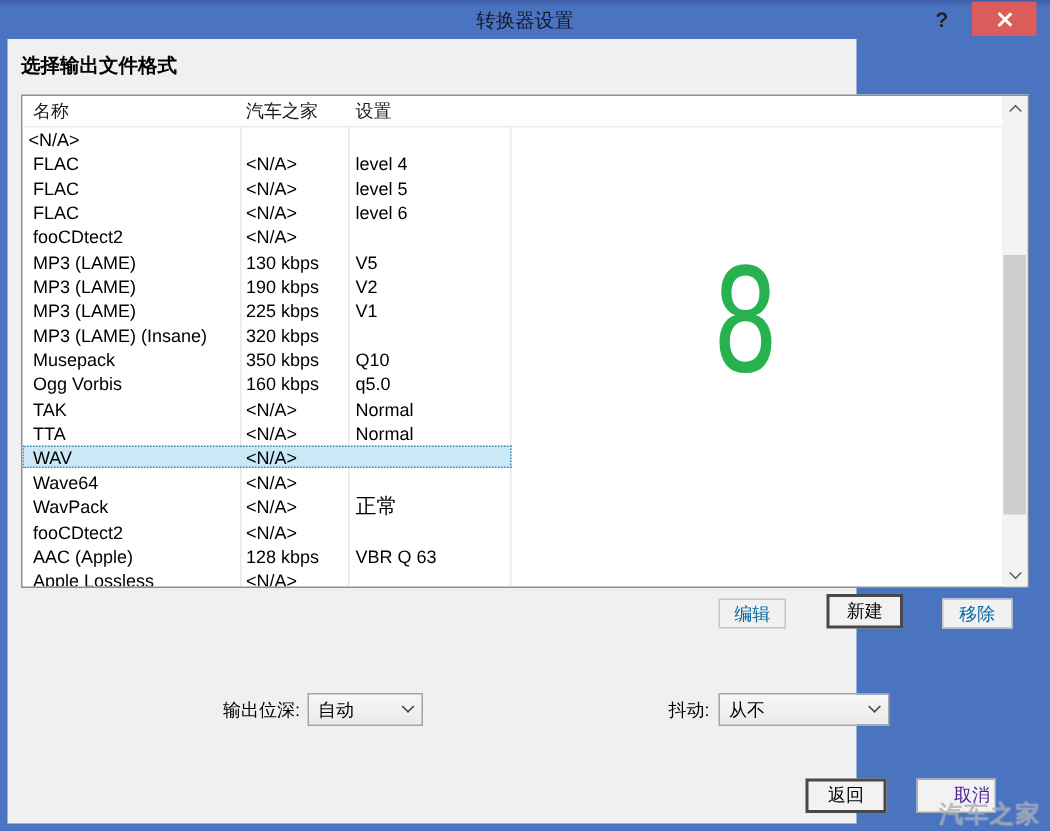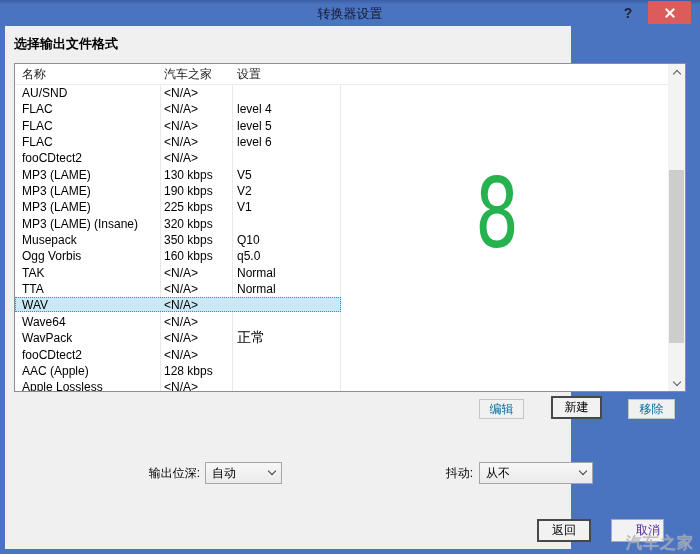--- a/index.html
+++ b/index.html
@@ -106,21 +106,20 @@
       <div class="col-sep s3"></div>
 
       <div class="list-header">
         <div class="hcell c0">名称</div>
         <div class="hcell c1">汽车之家</div>
         <div class="hcell c2">设置</div>
       </div>
 
       <div class="rows">
           <div class="row">
-            <div class="cell c0">AU/SND</div>
             <div class="cell c1">&lt;N/A&gt;</div>
             <div class="cell c2"></div>
           </div>
           <div class="row">
             <div class="cell c0">FLAC</div>
             <div class="cell c1">&lt;N/A&gt;</div>
             <div class="cell c2">level 4</div>
           </div>
           <div class="row">
             <div class="cell c0">FLAC</div>
@@ -194,20 +193,21 @@
             <div class="cell c2 big">正常</div>
           </div>
           <div class="row">
             <div class="cell c0">fooCDtect2</div>
             <div class="cell c1">&lt;N/A&gt;</div>
             <div class="cell c2"></div>
           </div>
           <div class="row">
             <div class="cell c0">AAC (Apple)</div>
             <div class="cell c1">128 kbps</div>
+            <div class="cell c2">VBR Q 63</div>
           </div>
           <div class="row">
             <div class="cell c0">Apple Lossless</div>
             <div class="cell c1">&lt;N/A&gt;</div>
             <div class="cell c2"></div>
           </div>
         </div>
 
       <div class="scrollbar">
         <div class="sb-arrow sb-up">

